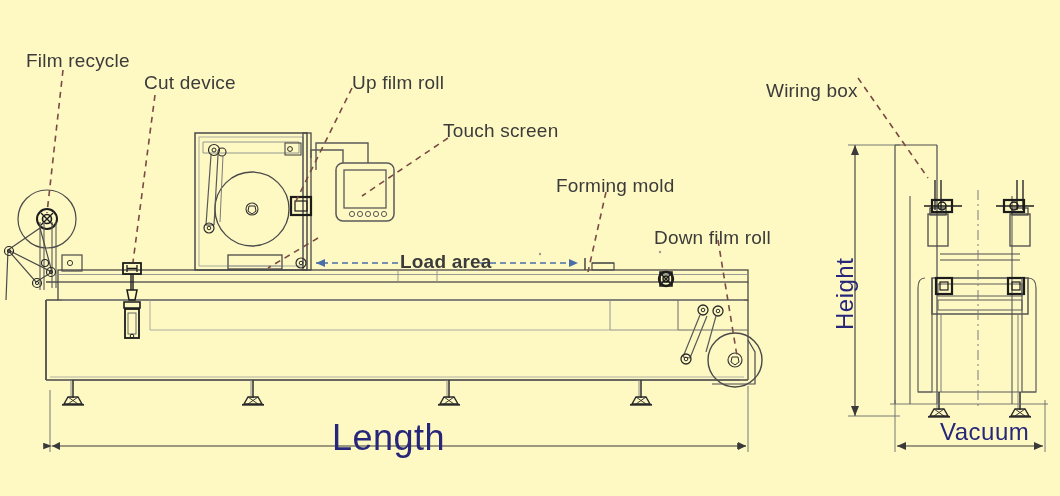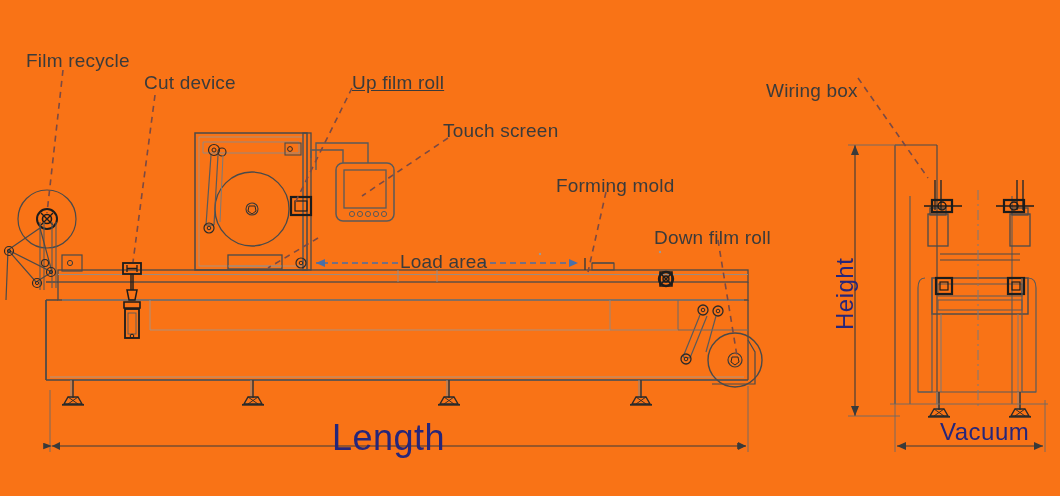--- a/index.html
+++ b/index.html
@@ -7,21 +7,21 @@
     padding: 0;
     background: #ffffff;
   }
   body {
     font-family: "Liberation Sans", sans-serif;
   }
   #stage {
     position: relative;
     width: 1060px;
     height: 496px;
-    background: #f97316;
+    background: #fef9c3;
     overflow: hidden;
   }
   #drawing {
     position: absolute;
     left: 0;
     top: 0;
     width: 1060px;
     height: 496px;
   }
   .lbl {
@@ -269,24 +269,24 @@
       <line x1="448" y1="138" x2="362" y2="196"></line>
       <line x1="318" y1="238" x2="268" y2="268"></line>
       <line x1="606" y1="192" x2="588" y2="272"></line>
       <line x1="718" y1="240" x2="737" y2="356"></line>
       <line x1="858" y1="78" x2="928" y2="178"></line>
     </g>
   </svg>
 
   <div class="lbl" style="left:26px;  top:50px;">Film recycle</div>
   <div class="lbl" style="left:144px; top:72px;">Cut device</div>
-  <div class="lbl" style="left:352px; top:72px;text-decoration:underline;">Up film roll</div>
+  <div class="lbl" style="left:352px; top:72px;">Up film roll</div>
   <div class="lbl" style="left:443px; top:120px;text-align:right;">Touch screen</div>
   <div class="lbl" style="left:556px; top:175px;">Forming mold</div>
   <div class="lbl" style="left:654px; top:227px;">Down film roll</div>
   <div class="lbl" style="left:766px; top:60px;margin-top:20px;">Wiring box</div>
-  <div class="lbl" style="left:400px; top:251px;">Load area</div>
+  <div class="lbl" style="left:400px; top:251px;font-weight:bold;">Load area</div>
 
   <div class="dim-lbl dim-big" style="left:332px; top:417px;">Length</div>
   <div class="dim-lbl dim-mid" style="left:940px; top:418px;">Vacuum</div>
   <div class="dim-lbl dim-mid rot90" style="left:831px; top:330px;">Height</div>
 
 </div>
 
 </body></html>

